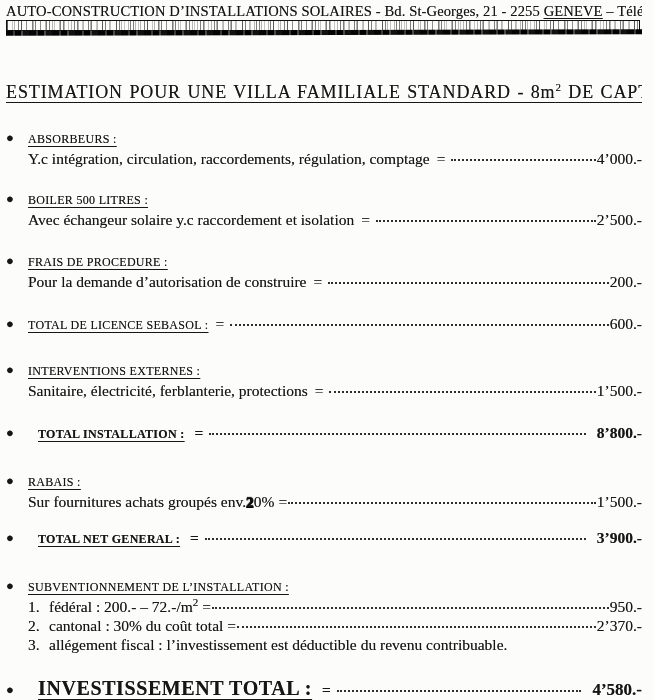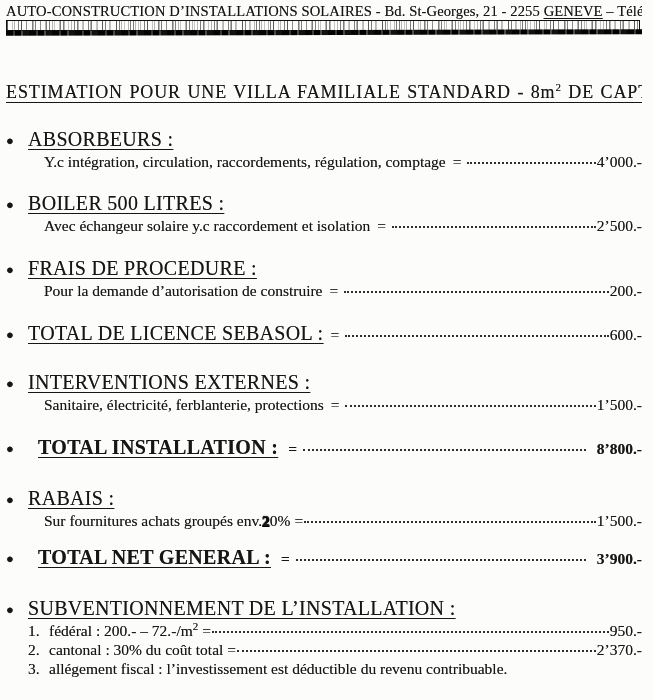--- a/index.html
+++ b/index.html
@@ -43,25 +43,25 @@
     white-space:nowrap; overflow:hidden;
   }
   .title .tline { text-decoration:underline; text-decoration-thickness:1.4px; text-underline-offset:3.5px; }
   sup { font-size:11px; line-height:0; }
   
   .sections { margin-top:26px; font-size:15.5px; }
   .sec .head, .sec .row { display:flex; align-items:baseline; }
   .sec { page-break-inside:avoid; }
   .bullet { flex:0 0 22px; font-size:13px; transform:translateY(-1px); }
   .label {
-    font-size:20px; line-height:20px; letter-spacing:.3px;
+    font-size:12px; line-height:20px; letter-spacing:.3px;
     text-decoration:underline; text-decoration-thickness:1.3px; text-underline-offset:3px;
     white-space:nowrap;
   }
-  .body { margin-left:38px; line-height:20px;justify-content:flex-end; }
+  .body { margin-left:22px; line-height:20px;justify-content:flex-end; }
   .head { line-height:20px; }
   .eq { margin:0 5px 0 7px; }
   .leader {
     flex:1 1 auto; min-width:18px;
     border-bottom:2px dotted #2e2e2e;
     transform:translateY(-3px);
     margin:0 1px;
   }
   .amount { white-space:nowrap; }
   .bold .label, .bold .amount, .bold .eq { font-weight:bold;margin-left:10px; }

